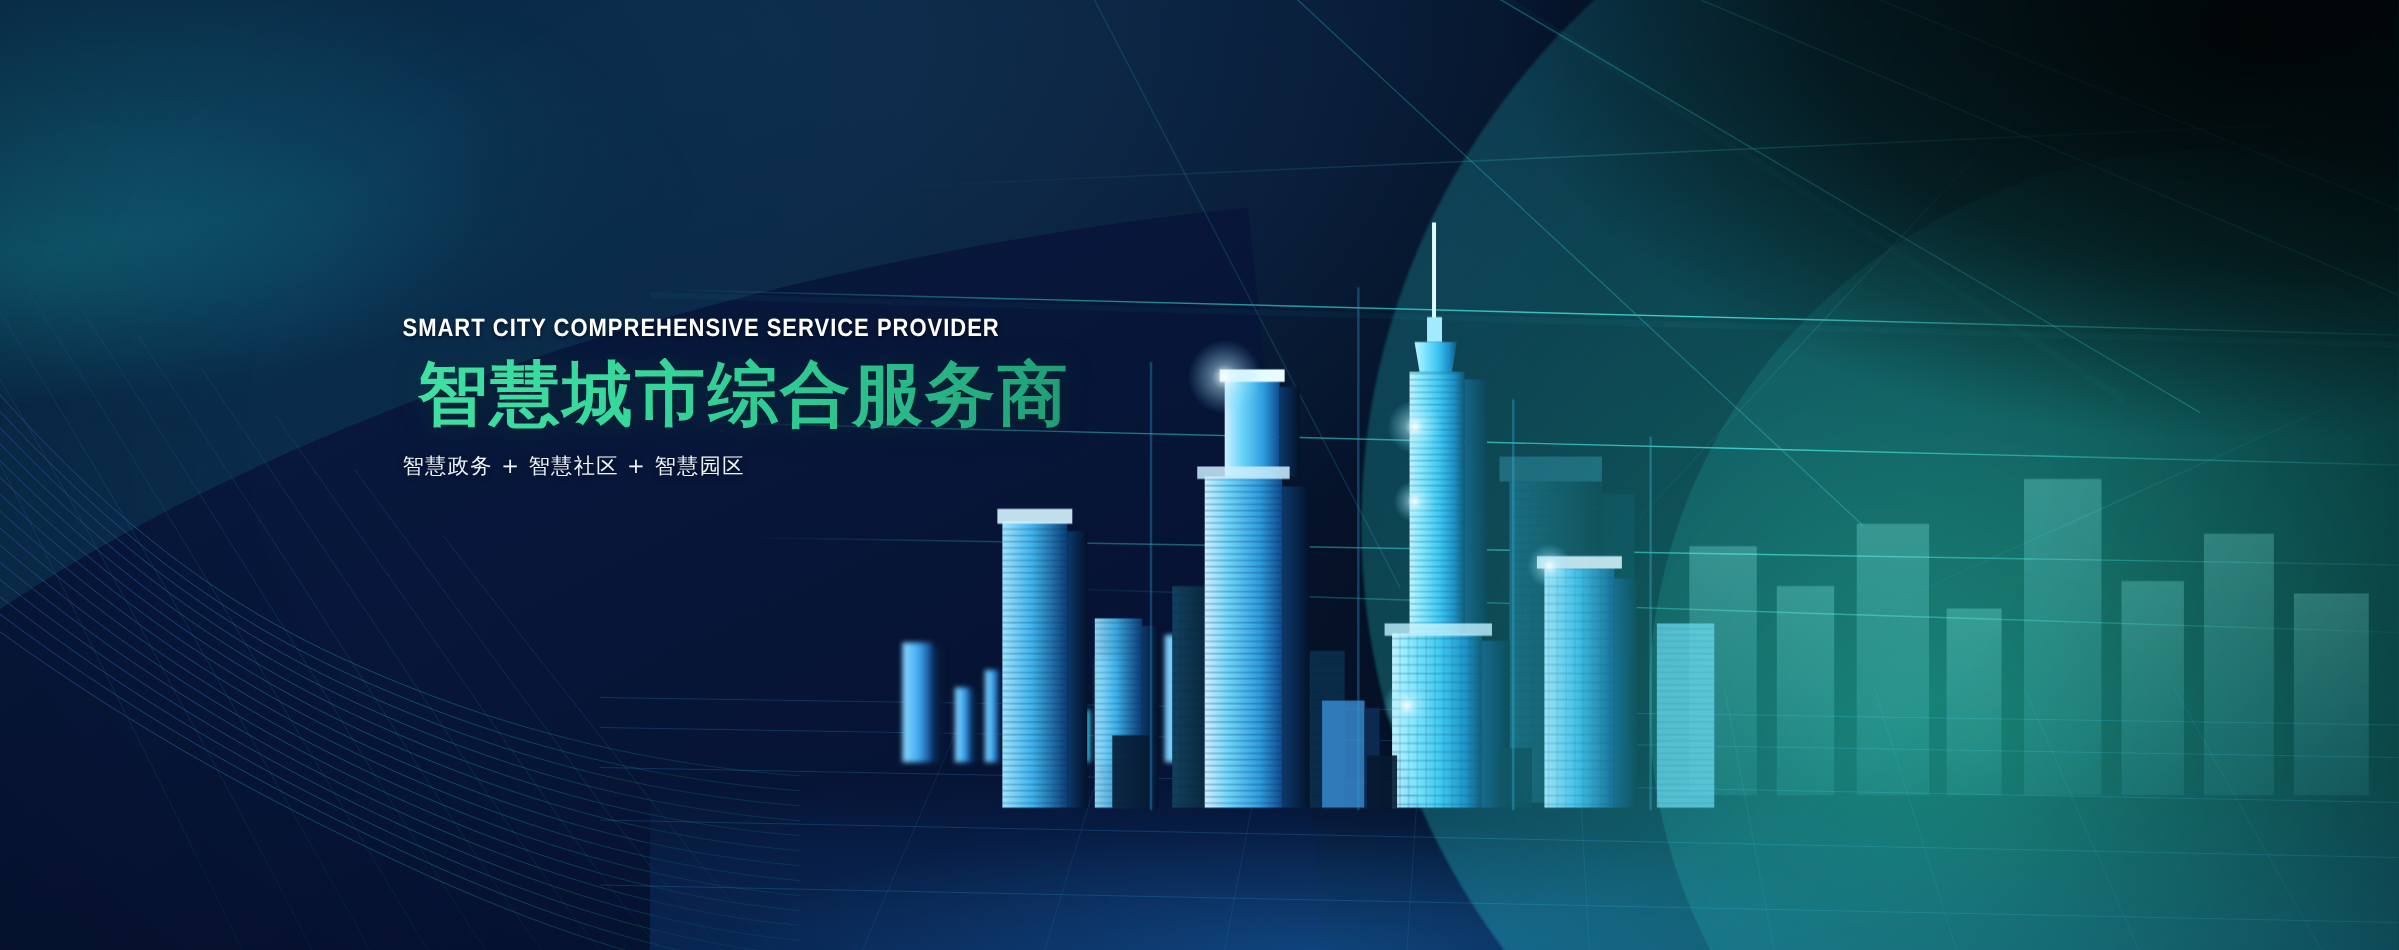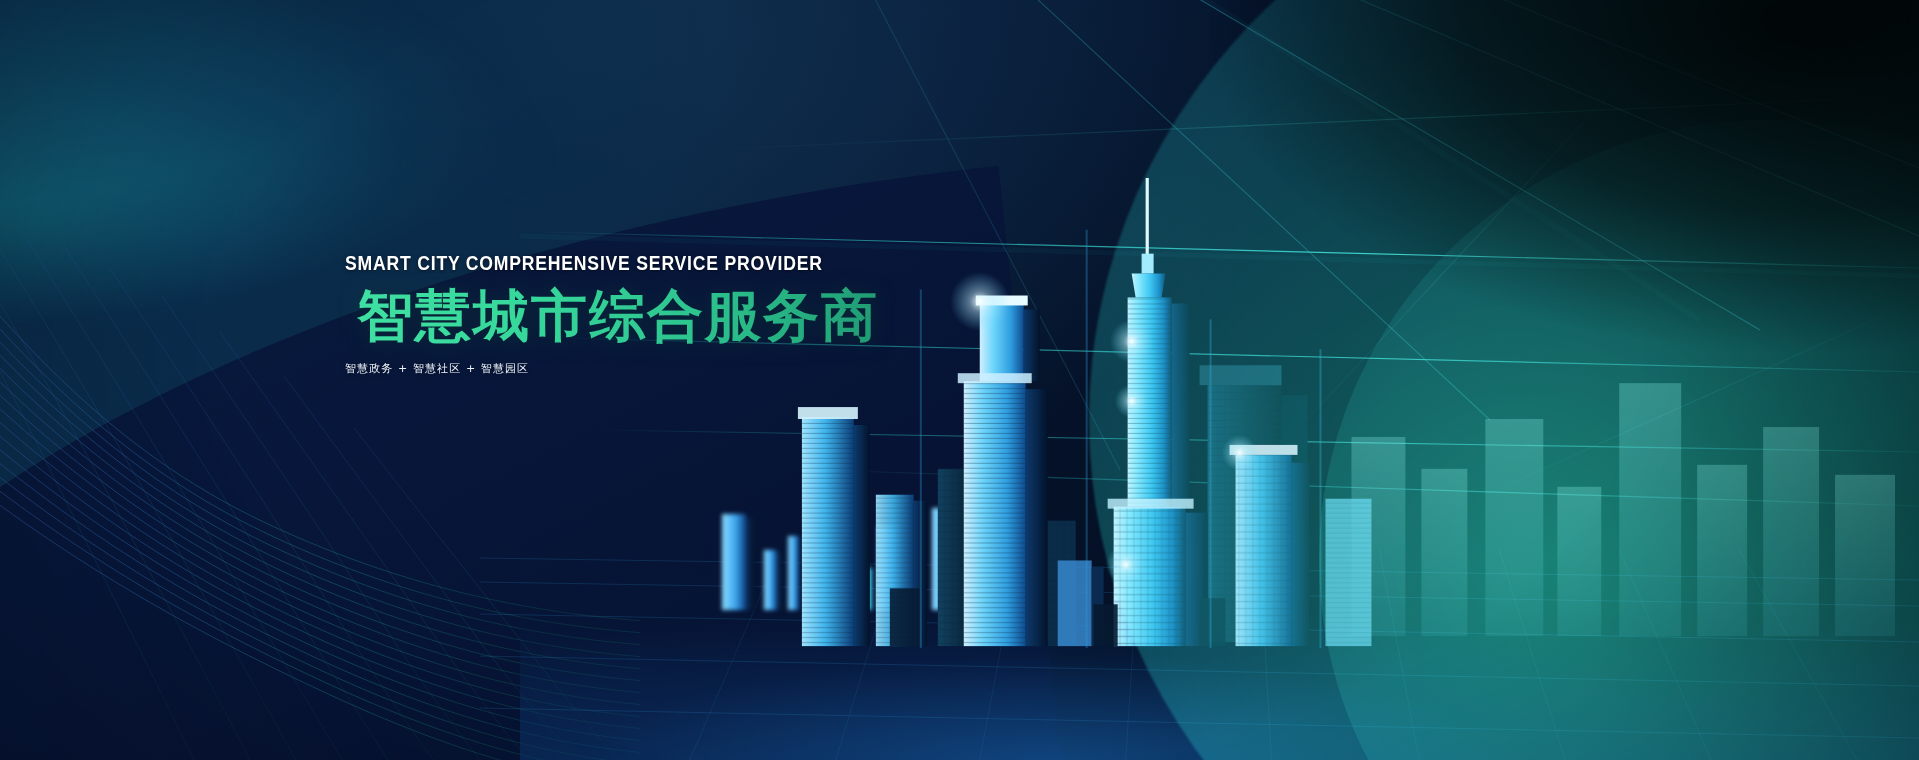--- a/index.html
+++ b/index.html
@@ -127,21 +127,21 @@
   }
 
   
   #vignette {
     background: radial-gradient(ellipse 1500px 900px at 48% 46%, rgba(0,0,0,0) 48%, rgba(0,0,0,.36) 100%);
   }
 
   
   #text-block {
     position: absolute;
-    left: 345px;
+    left: 322px;
     top: 253px;
     width: 700px;
     z-index: 40;
   }
 
   #eyebrow {
     font-family: "Liberation Sans Narrow", "Liberation Sans", sans-serif;
     font-weight: 700;
     font-size: 20px;
     line-height: 1;
@@ -166,21 +166,21 @@
     -webkit-background-clip: text;
     background-clip: text;
     color: transparent;
     -webkit-text-fill-color: transparent;
     filter: drop-shadow(0 2px 10px rgba(10,60,50,.55));
   }
 
   #subhead {
     margin: 16px 0 0 0;
     font-family: "DejaVu Sans", "Liberation Sans", sans-serif;
-    font-size: 11px;
+    font-size: 17px;
     font-weight: 400;
     letter-spacing: 1.1px;
     color: #eef4fb;
     white-space: nowrap;
     text-shadow: 0 1px 5px rgba(0,10,30,.8);
   }
 </style>
 </head>
 <body>
 

